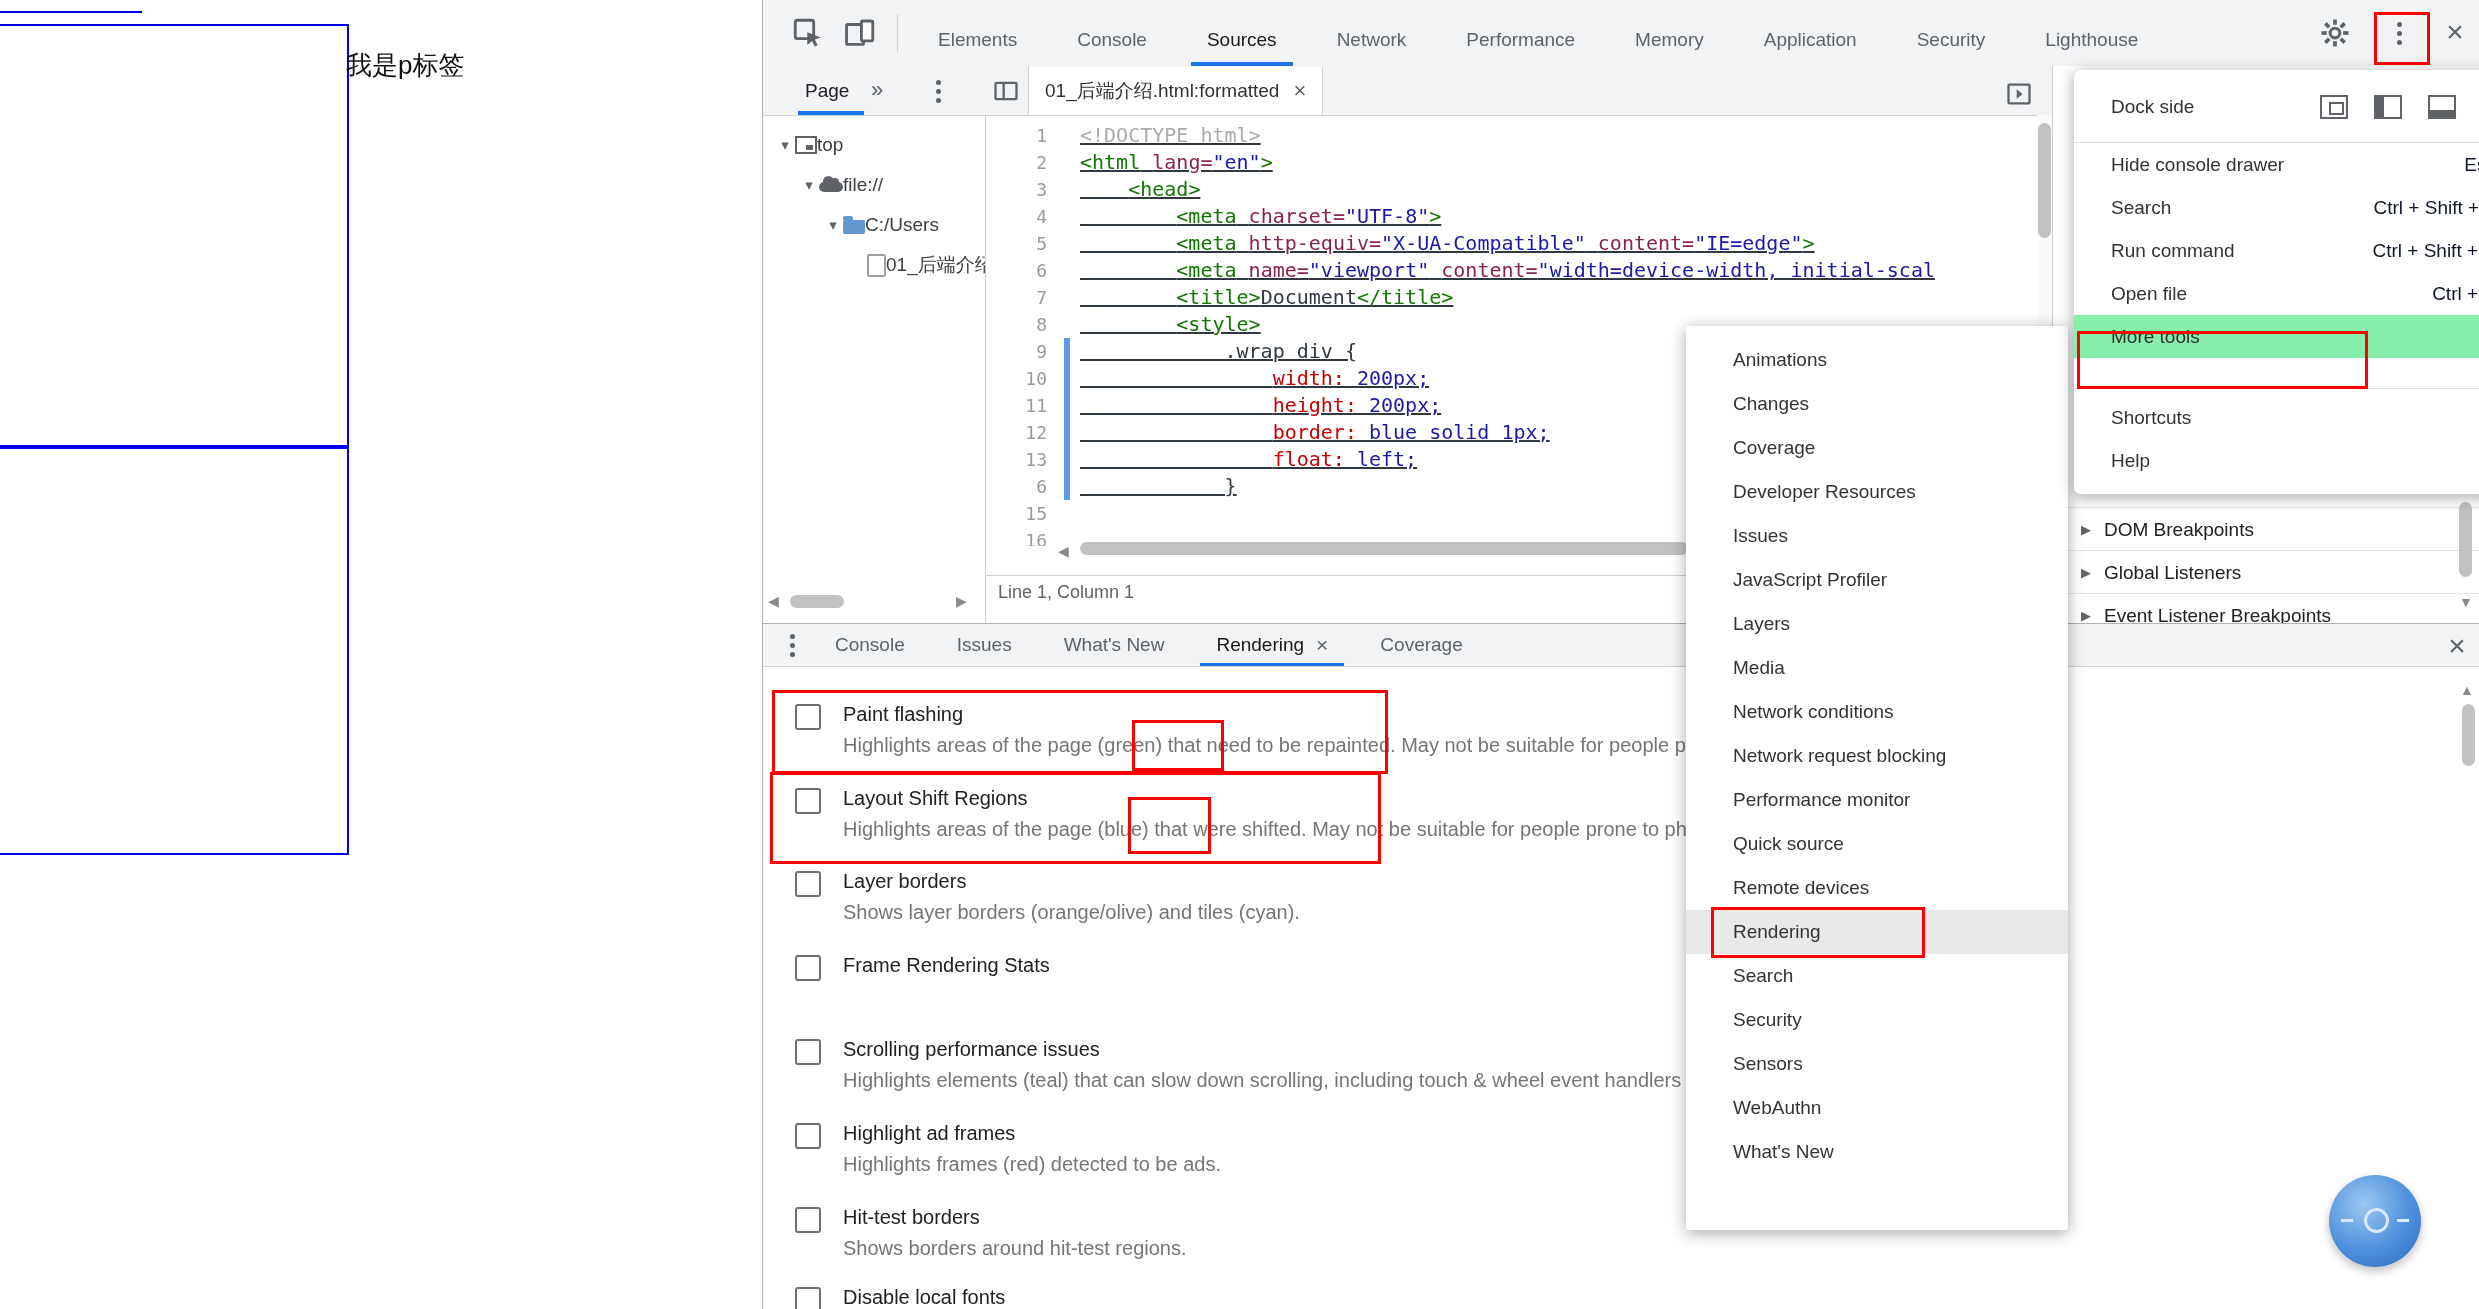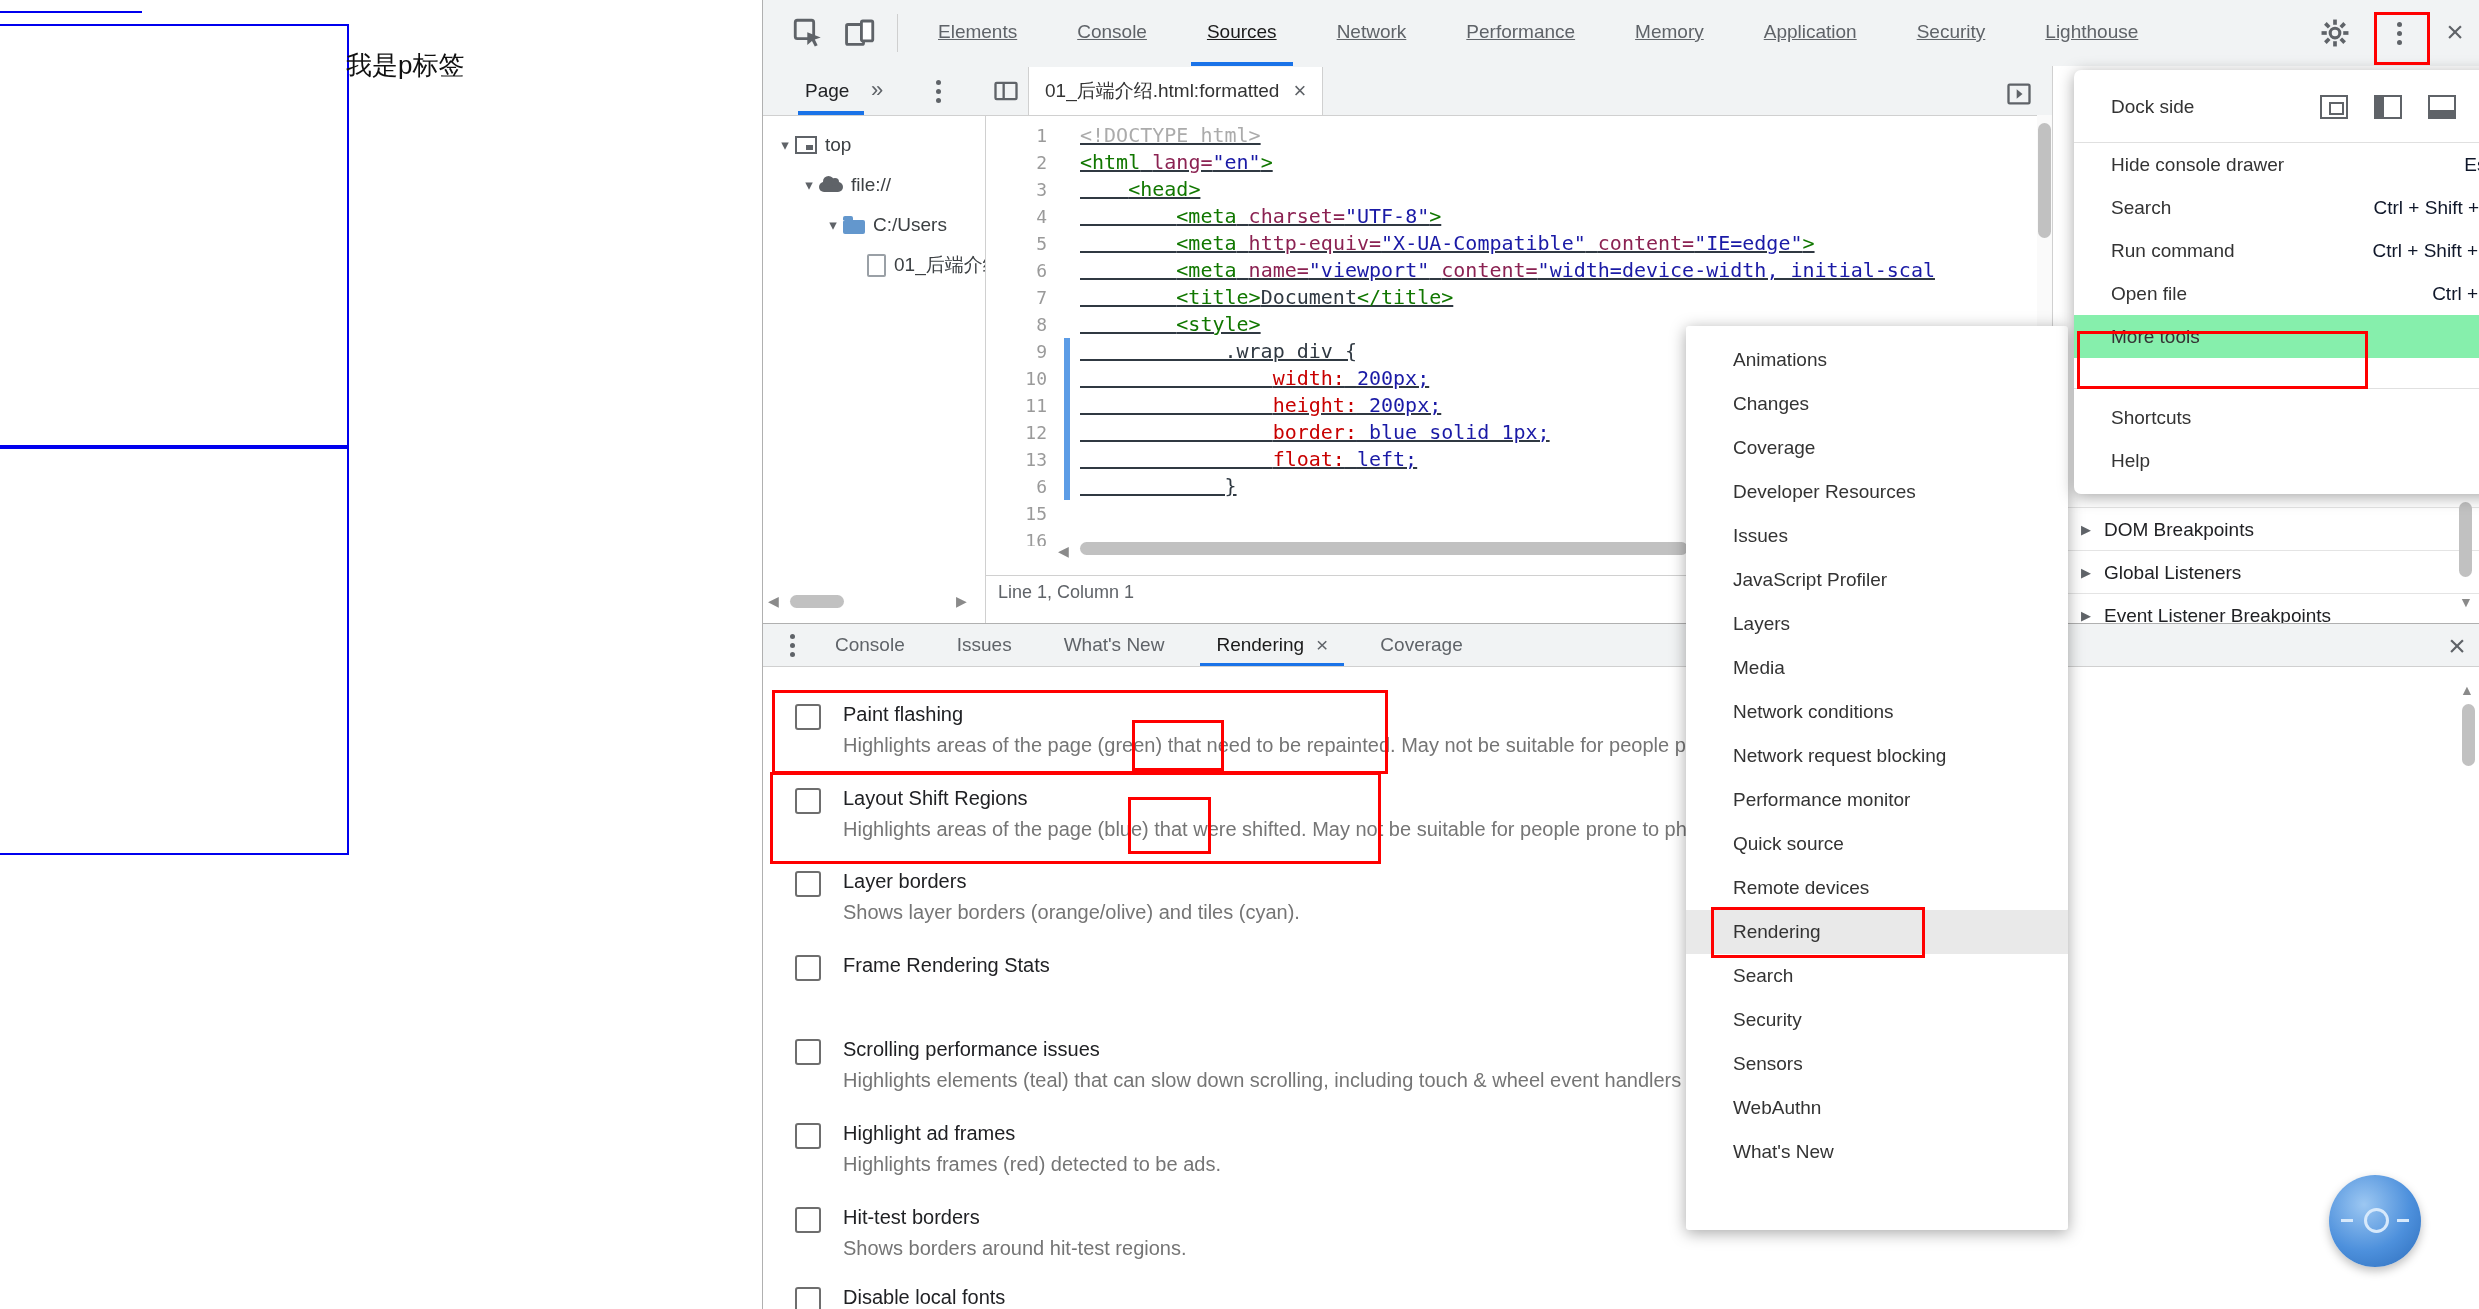--- a/index.html
+++ b/index.html
@@ -12,39 +12,39 @@
   .wp-box2{position:absolute;left:-2px;top:447px;width:347px;height:404px;border:2px solid #0000ee;}
   .wp-ptext{position:absolute;left:346px;top:48px;font-size:26px;color:#111;}
 
   
   .devtools{position:absolute;left:762px;top:0;width:1717px;height:1309px;background:#fff;border-left:1px solid #b0b0b0;}
 
   
   .toolbar{position:absolute;left:763px;top:0;width:1716px;height:66px;background:#f1f3f4;border-bottom:1px solid #d0d0d0;}
   .tb-sep{position:absolute;left:897px;top:14px;width:1px;height:38px;background:#cfcfcf;}
   .main-tabs{position:absolute;left:908px;top:0;height:66px;display:flex;}
-  .main-tab{padding:0 30px;line-height:64px;font-size:19px;color:#5f6368;position:relative;cursor:default;text-decoration:underline;}
+  .main-tab{padding:8px 30px;line-height:64px;font-size:19px;color:#5f6368;position:relative;cursor:default;}
   .main-tab.selected{color:#1a1a1a;}
   .main-tab.selected::after{content:"";position:absolute;left:14px;right:14px;bottom:0;height:4px;background:#1a73e8;}
   .icon-btn{position:absolute;width:34px;height:34px;}
   .kebab{display:flex;flex-direction:column;gap:4px;align-items:center;justify-content:center;}
   .kebab i{width:5px;height:5px;border-radius:50%;background:#5f6368;}
   .close-x{font-size:30px;color:#5f6368;line-height:34px;text-align:center;}
 
   
   .nav-pane{position:absolute;left:763px;top:66px;width:222px;height:557px;border-right:1px solid #d0d0d0;background:#fff;overflow:hidden;}
   .nav-tabs{position:absolute;left:0;top:0;width:222px;height:49px;background:#f1f3f4;border-bottom:1px solid #d0d0d0;}
   .nav-tab-label{position:absolute;left:42px;top:0;line-height:49px;font-size:19px;color:#202124;}
   .nav-underline{position:absolute;left:35px;top:45px;width:66px;height:4px;background:#1a73e8;}
   .nav-more{position:absolute;left:108px;top:0;line-height:47px;font-size:22px;color:#5f6368;}
   .nav-kebab{position:absolute;left:168px;top:13px;width:14px;height:24px;}
   .tree{position:absolute;left:0;top:59px;width:222px;}
   .tree-row{height:40px;display:flex;align-items:center;white-space:nowrap;overflow:hidden;}
   .tree-arrow{width:20px;font-size:15px;color:#5f6368;text-align:center;flex:0 0 20px;}
-  .tree-label{font-size:19px;color:#3c4043;margin-left:8px;}
+  .tree-label{font-size:19px;color:#3c4043;margin-left:0;}
   .tree-ic{flex:0 0 auto;}
   .ic-frame{width:18px;height:14px;border:2px solid #5f6368;position:relative;}
   .ic-frame::after{content:"";position:absolute;right:2px;bottom:2px;width:7px;height:5px;background:#5f6368;}
   .ic-cloud{width:24px;height:10px;background:#5f6368;border-radius:6px;position:relative;margin-top:4px;}
   .ic-cloud::before{content:"";position:absolute;left:4px;top:-6px;width:11px;height:11px;border-radius:50%;background:#5f6368;}
   .ic-cloud::after{content:"";position:absolute;right:4px;top:-4px;width:8px;height:8px;border-radius:50%;background:#5f6368;}
   .ic-folder{width:22px;height:14px;background:#6397cd;border-radius:2px;position:relative;margin-top:4px;}
   .ic-folder::before{content:"";position:absolute;top:-4px;left:0;width:10px;height:4px;background:#6397cd;border-radius:2px 2px 0 0;}
   .ic-file{width:15px;height:19px;background:#fff;border:2px solid #9aa0a6;border-radius:2px;}
   .scroll-arrow{color:#8a8a8a;font-size:14px;position:absolute;}

